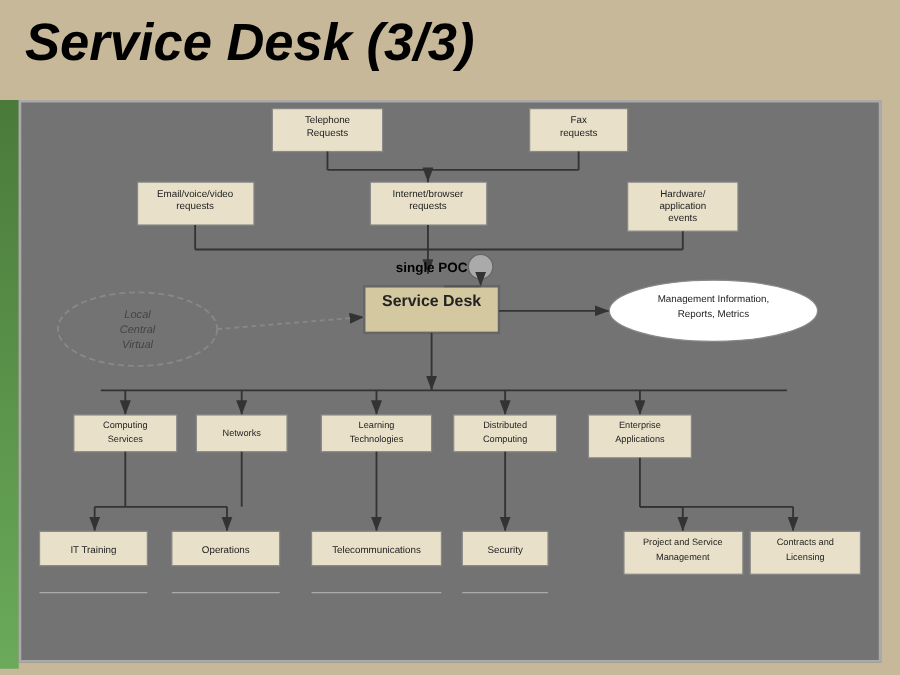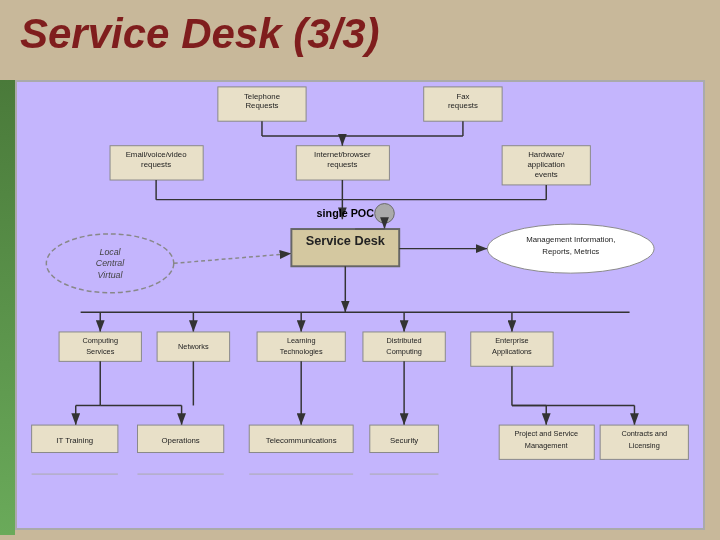--- a/index.html
+++ b/index.html
@@ -9,32 +9,32 @@
       background: #c8b89a;
       font-family: Arial, sans-serif;
       overflow: hidden;
       position: relative;
     }
 
     .page-title {
       font-size: 42px;
       font-weight: 900;
       font-style: italic;
-      color: #7f1d1d;
+      color: #000000;
       padding: 10px 20px 5px 20px;
       display: block;
     }
 
     .diagram-container {
       position: absolute;
       top: 80px;
       left: 15px;
       right: 15px;
       bottom: 10px;
-      background: #c4b5fd;
+      background: #737373;
       border: 2px solid #aaa;
     }
 
     
     .diagram-svg {
       width: 100%;
       height: 100%;
     }
 
     

